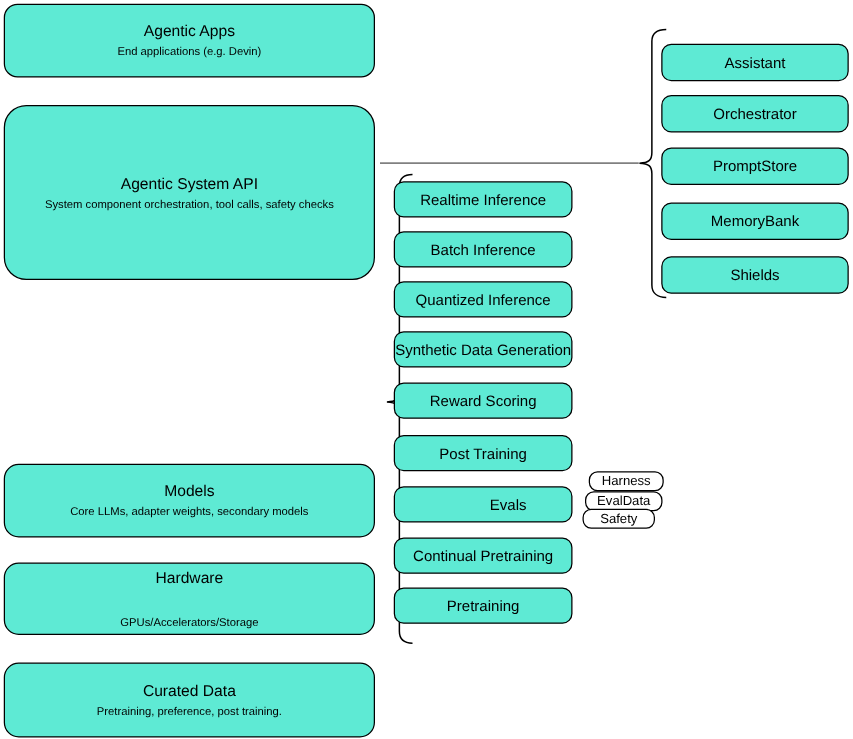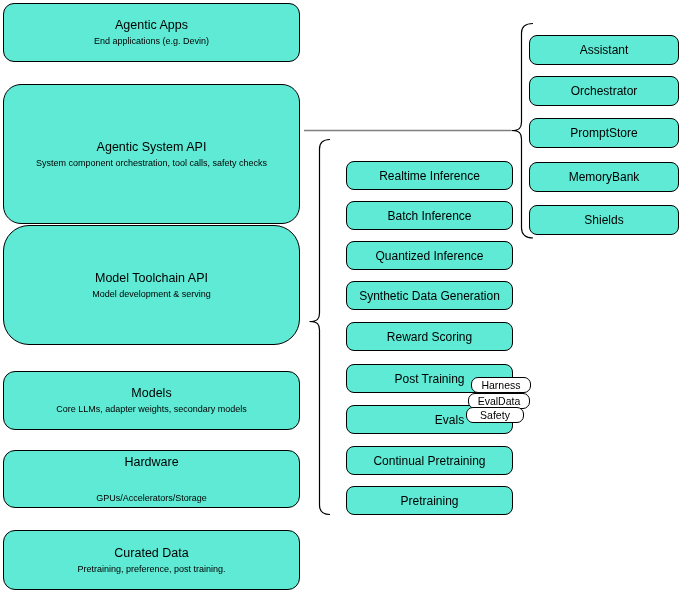--- a/index.html
+++ b/index.html
@@ -18,21 +18,21 @@
     background:#5eead4;
     border:1px solid #000000;
     display:flex;flex-direction:column;
     align-items:center;justify-content:center;
     text-align:center;
     z-index:2;
   }
   .lbox{left:3px;width:297px;}
   .lbox .title{font-size:12.5px;line-height:15px;}
   .lbox .sub{font-size:9px;line-height:11px;margin-top:3px;color:#000;}
-  .mbox{left:346px;width:167px;height:29px;border-radius:8px;font-size:12px;margin-top:16px;}
+  .mbox{left:315px;width:143px;height:29px;border-radius:8px;font-size:12px;}
   .rbox{left:529px;width:150px;height:30px;border-radius:8px;font-size:12px;}
   .pill{
     position:absolute;background:#ffffff;border:1px solid #000000;
     border-radius:7px;display:flex;align-items:center;justify-content:center;
     font-size:10.5px;height:16px;z-index:3;
   }
 </style>
 </head>
 <body>
 
@@ -47,24 +47,20 @@
   <div class="node lbox" style="top:3px;height:59px;border-radius:11px;">
     <div class="title">Agentic Apps</div>
     <div class="sub">End applications (e.g. Devin)</div>
   </div>
 
   <div class="node lbox" style="top:84px;height:140px;border-radius:18px;">
     <div class="title">Agentic System API</div>
     <div class="sub">System component orchestration, tool calls, safety checks</div>
   </div>
 
-  <div class="node lbox" style="top:225px;height:120px;border-radius:26px;">
-    <div class="title">Model Toolchain API</div>
-    <div class="sub">Model development &amp; serving</div>
-  </div>
 
   <div class="node lbox" style="top:371px;height:59px;border-radius:12px;">
     <div class="title">Models</div>
     <div class="sub">Core LLMs, adapter weights, secondary models</div>
   </div>
 
   <div class="node lbox" style="top:450px;height:58px;border-radius:12px;gap:20px;">
     <div class="title">Hardware</div>
     <div class="sub">GPUs/Accelerators/Storage</div>
   </div>

